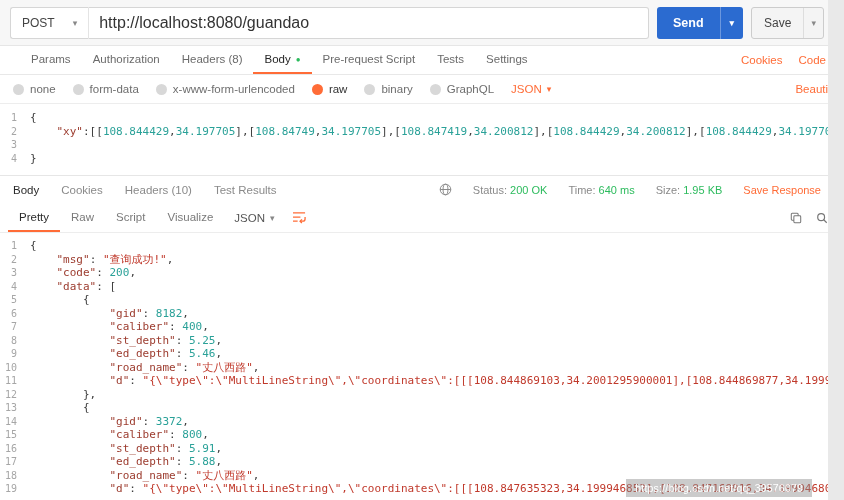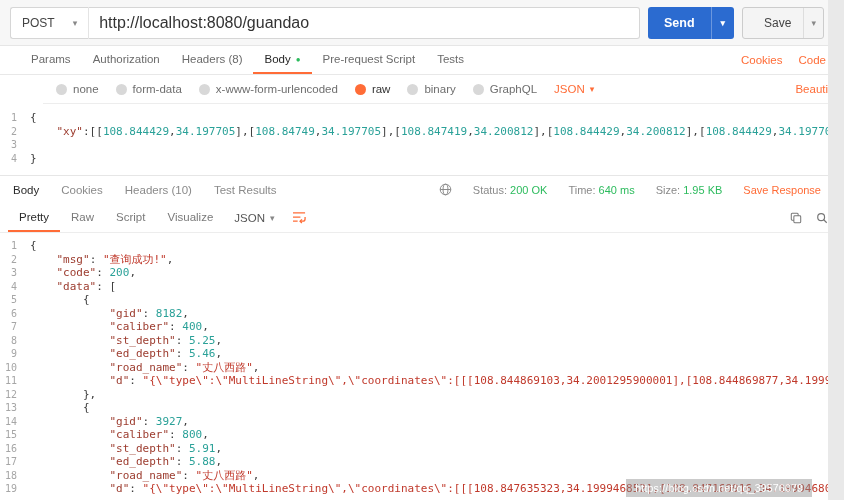--- a/index.html
+++ b/index.html
@@ -19,37 +19,37 @@
           font-size:12px;color:#444;cursor:pointer;}
   .chev{color:#888;font-size:9px;}
   .url-input{flex:1;height:32px;border:1px solid #d6d6d6;border-left:none;border-radius:0 3px 3px 0;
           padding:0 10px;font-size:16px;color:#333;font-family:inherit;background:#fff;outline:none;}
   .send-btn{margin-left:8px;height:32px;background:var(--blue);color:#fff;border-radius:3px;
           display:flex;align-items:stretch;font-size:12.5px;font-weight:bold;cursor:pointer;}
   .send-main{padding:0 16px;display:flex;align-items:center;}
   .send-chev{padding:0 9px;border-left:1px solid rgba(255,255,255,.3);font-size:9px;
           display:flex;align-items:center;color:#fff;}
   .save-btn{margin-left:8px;margin-right:-6px;height:32px;background:#f4f4f4;border:1px solid #ccc;
-          border-radius:3px;display:flex;align-items:stretch;font-size:12px;color:#444;cursor:pointer;padding-left:9px;}
+          border-radius:3px;display:flex;align-items:stretch;font-size:12px;color:#444;cursor:pointer;}
   .save-main{padding:0 12px;display:flex;align-items:center;}
   .save-chev{padding:0 7px;border-left:1px solid #ddd;font-size:9px;color:#888;display:flex;align-items:center;}
 
   
   .tabs-row{height:29px;display:flex;align-items:stretch;padding:0 20px;border-bottom:1px solid #e8e8e8;
           background:#fff;font-size:11.5px;}
   .tab{display:flex;align-items:center;padding:0 11px;color:#6b6b6b;cursor:pointer;
           border-bottom:2px solid transparent;}
   .tab.active{color:#262626;border-bottom-color:var(--accent);}
   .body-dot{color:var(--green);font-size:8px;margin-left:5px;}
   .tab-links{margin-left:auto;margin-right:-18px;display:flex;align-items:center;gap:16px;color:var(--accent);}
   .tab-link{cursor:pointer;}
 
   
   .options-row{height:29px;display:flex;align-items:center;gap:17px;padding:0 13px;
-          border-bottom:1px solid #ededed;background:#fff;font-size:11.5px;color:#6e6e6e;margin-left:43px;}
+          border-bottom:1px solid #ededed;background:#fff;font-size:11.5px;color:#6e6e6e;}
   .radio{display:flex;align-items:center;gap:6px;cursor:pointer;}
   .rb{width:11px;height:11px;border-radius:50%;background:#d8d8d8;}
   .radio.selected .rb{background:var(--accent);}
   .radio.selected{color:#333;}
   .fmt{display:flex;align-items:center;gap:5px;color:var(--accent);cursor:pointer;}
   .fmt .chev{color:var(--accent);}
   .beautify{margin-left:auto;margin-right:-22px;color:var(--accent);cursor:pointer;}
 
   
   .editor{background:#fff;font-family:"DejaVu Sans Mono",monospace;font-size:11px;}
@@ -106,20 +106,21 @@
   <div class="tabs-row">
     <div class="tab">Params</div>
     <div class="tab">Authorization</div>
     <div class="tab">Headers (8)</div>
     <div class="tab active">
       <span>Body</span>
       <span class="body-dot">●</span>
     </div>
     <div class="tab">Pre-request Script</div>
     <div class="tab">Tests</div>
+    <div class="tab">Settings</div>
     <div class="tab-links">
       <span class="tab-link">Cookies</span>
       <span class="tab-link">Code</span>
     </div>
   </div>
 
   <div class="options-row">
     <label class="radio">
       <span class="rb"></span>
       <span>none</span>
@@ -228,21 +229,21 @@
       <div class="code-line"><span class="ln">4</span><span class="code">    <span class="tk">"data"</span>: [</span></div>
       <div class="code-line"><span class="ln">5</span><span class="code">        {</span></div>
       <div class="code-line"><span class="ln">6</span><span class="code">            <span class="tk">"gid"</span>: <span class="tn">8182</span>,</span></div>
       <div class="code-line"><span class="ln">7</span><span class="code">            <span class="tk">"caliber"</span>: <span class="tn">400</span>,</span></div>
       <div class="code-line"><span class="ln">8</span><span class="code">            <span class="tk">"st_depth"</span>: <span class="tn">5.25</span>,</span></div>
       <div class="code-line"><span class="ln">9</span><span class="code">            <span class="tk">"ed_depth"</span>: <span class="tn">5.46</span>,</span></div>
       <div class="code-line"><span class="ln">10</span><span class="code">            <span class="tk">"road_name"</span>: <span class="ts">"丈八西路"</span>,</span></div>
       <div class="code-line"><span class="ln">11</span><span class="code">            <span class="tk">"d"</span>: <span class="ts">"{\"type\":\"MultiLineString\",\"coordinates\":[[[108.844869103,34.2001295900001],[108.844869877,34.19994474]]]}"</span></span></div>
       <div class="code-line"><span class="ln">12</span><span class="code">        },</span></div>
       <div class="code-line"><span class="ln">13</span><span class="code">        {</span></div>
-      <div class="code-line"><span class="ln">14</span><span class="code">            <span class="tk">"gid"</span>: <span class="tn">3927</span>,</span></div>
+      <div class="code-line"><span class="ln">14</span><span class="code">            <span class="tk">"gid"</span>: <span class="tn">3372</span>,</span></div>
       <div class="code-line"><span class="ln">15</span><span class="code">            <span class="tk">"caliber"</span>: <span class="tn">800</span>,</span></div>
       <div class="code-line"><span class="ln">16</span><span class="code">            <span class="tk">"st_depth"</span>: <span class="tn">5.91</span>,</span></div>
       <div class="code-line"><span class="ln">17</span><span class="code">            <span class="tk">"ed_depth"</span>: <span class="tn">5.88</span>,</span></div>
       <div class="code-line"><span class="ln">18</span><span class="code">            <span class="tk">"road_name"</span>: <span class="ts">"丈八西路"</span>,</span></div>
       <div class="code-line"><span class="ln">19</span><span class="code">            <span class="tk">"d"</span>: <span class="ts">"{\"type\":\"MultiLineString\",\"coordinates\":[[[108.847635323,34.199946852],[108.847169916,34.199946805]]]}"</span></span></div>
     </div>
 
   <div class="watermark">https://blog.csdn.net/qq_39576079</div>
 </div>
 

